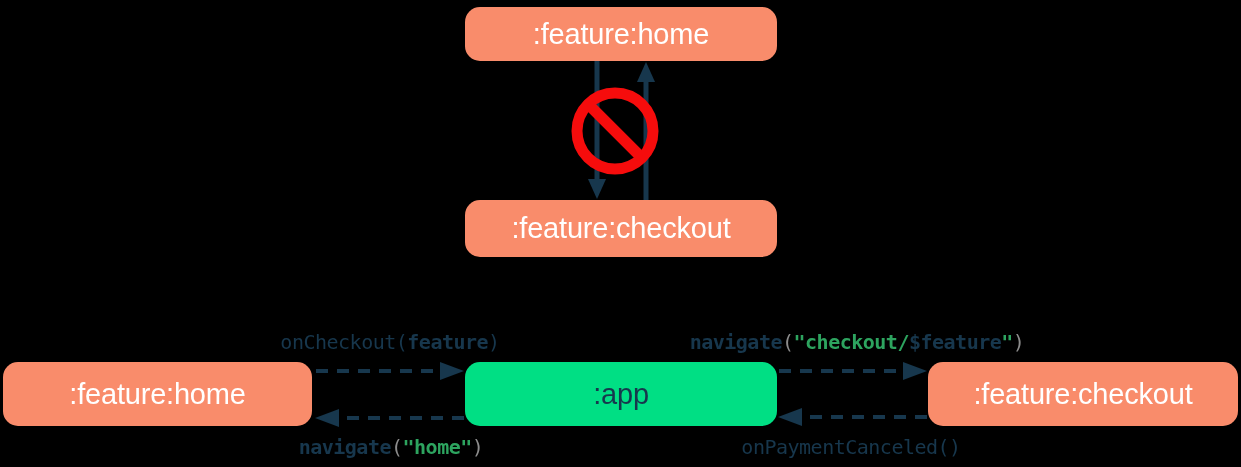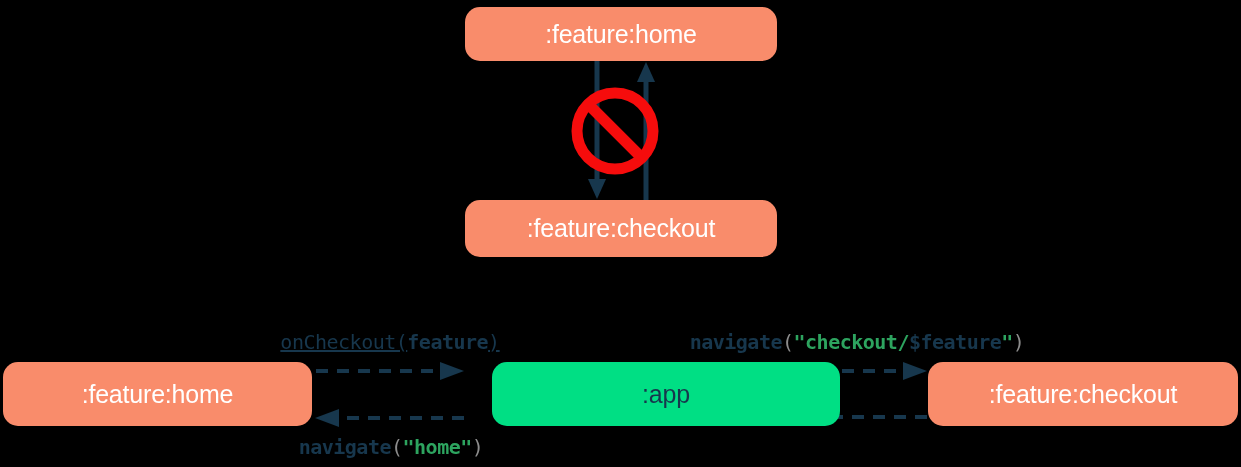--- a/index.html
+++ b/index.html
@@ -20,41 +20,41 @@
     left: 0;
     top: 0;
     pointer-events: none;
   }
   .node {
     position: absolute;
     display: flex;
     align-items: center;
     justify-content: center;
     border-radius: 15px;
-    font-size: 25px;
+    font-size: 29px;
     letter-spacing: -0.2px;
   }
   .node-salmon {
     background: var(--salmon, #F98C6B);
     color: var(--node-text, #fff);
   }
   .node-green {
     background: var(--green, #00DF84);
     color: var(--navy, #17374D);
   }
   .code-label {
     position: absolute;
     transform: translateX(-50%);
     white-space: nowrap;
     font-family: "DejaVu Sans Mono", monospace;
     font-size: 20px;
     line-height: 24px;
     letter-spacing: -0.5px;
   }
-  .c-navy   { color: var(--navy, #17374D); font-weight: 400; text-decoration: underline; }
+  .c-navy   { color: var(--navy, #17374D); font-weight: 400; }
   .c-navy-b { color: var(--navy, #17374D); font-weight: 700; }
   .c-green-b{ color: var(--code-green, #2DA45F); font-weight: 700; }
   .c-gray   { color: var(--code-gray, #8C8C8C); font-weight: 400; }
 
   .solid-line { stroke: var(--navy, #17374D); stroke-width: 5; }
   .dash-line  { stroke: var(--navy, #17374D); stroke-width: 4; stroke-dasharray: 12 9; }
   .arrow-head { fill: var(--navy, #17374D); }
   .no-ring    { stroke: var(--red, #F60C0C); stroke-width: 11; fill: none; }
   .no-bar     { stroke: var(--red, #F60C0C); stroke-width: 11; }
 </style>
@@ -95,27 +95,28 @@
   <div class="node node-salmon" style="left:465px; top:7px; width:312px; height:54px;">
     <span>:feature:home</span>
   </div>
   <div class="node node-salmon" style="left:465px; top:200px; width:312px; height:57px;">
     <span>:feature:checkout</span>
   </div>
 
   <div class="node node-salmon" style="left:3px; top:362px; width:309px; height:64px;">
     <span>:feature:home</span>
   </div>
-  <div class="node node-green" style="left:465px; top:362px; width:348px; height:64px;margin-left:27px;">
+  <div class="node node-green" style="left:465px; top:362px; width:312px; height:64px;">
     <span>:app</span>
   </div>
   <div class="node node-salmon" style="left:928px; top:362px; width:310px; height:64px;">
     <span>:feature:checkout</span>
   </div>
 
   <div class="code-label" style="left:390px; top:330px;"><span class="c-navy">onCheckout(</span><span class="c-navy-b">feature</span><span class="c-navy">)</span></div>
 
   <div class="code-label" style="left:391px; top:435px;"><span class="c-navy-b">navigate</span><span class="c-gray">(</span><span class="c-green-b">"home"</span><span class="c-gray">)</span></div>
 
   <div class="code-label" style="left:857px; top:330px;"><span class="c-navy-b">navigate</span><span class="c-gray">(</span><span class="c-green-b">"checkout/</span><span class="c-navy-b">$feature</span><span class="c-green-b">"</span><span class="c-gray">)</span></div>
 
+  <div class="code-label" style="left:851px; top:435px;"><span class="c-navy">onPaymentCanceled()</span></div>
 
 </div>
 
 </body></html>

